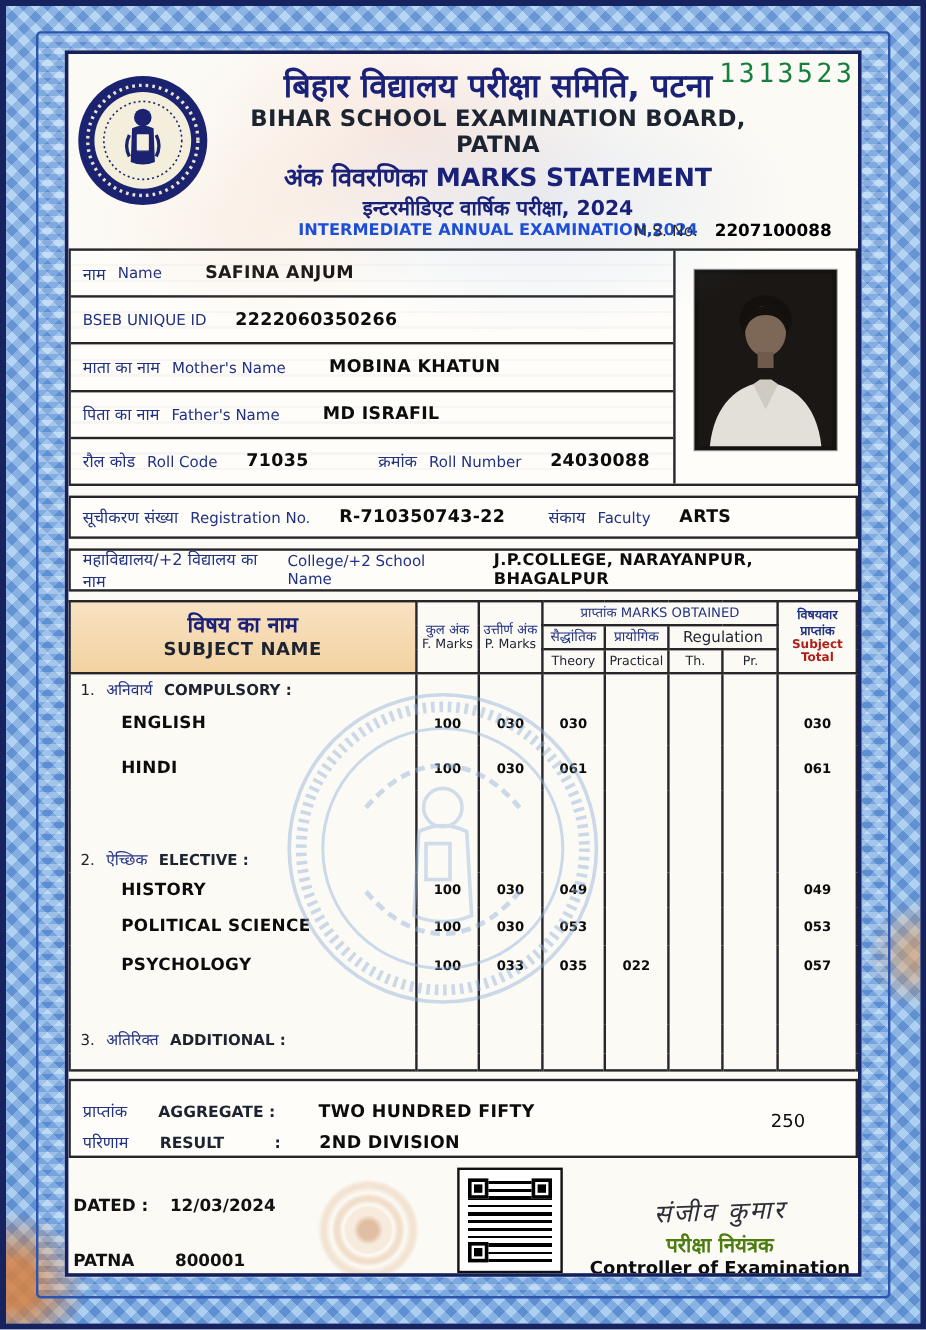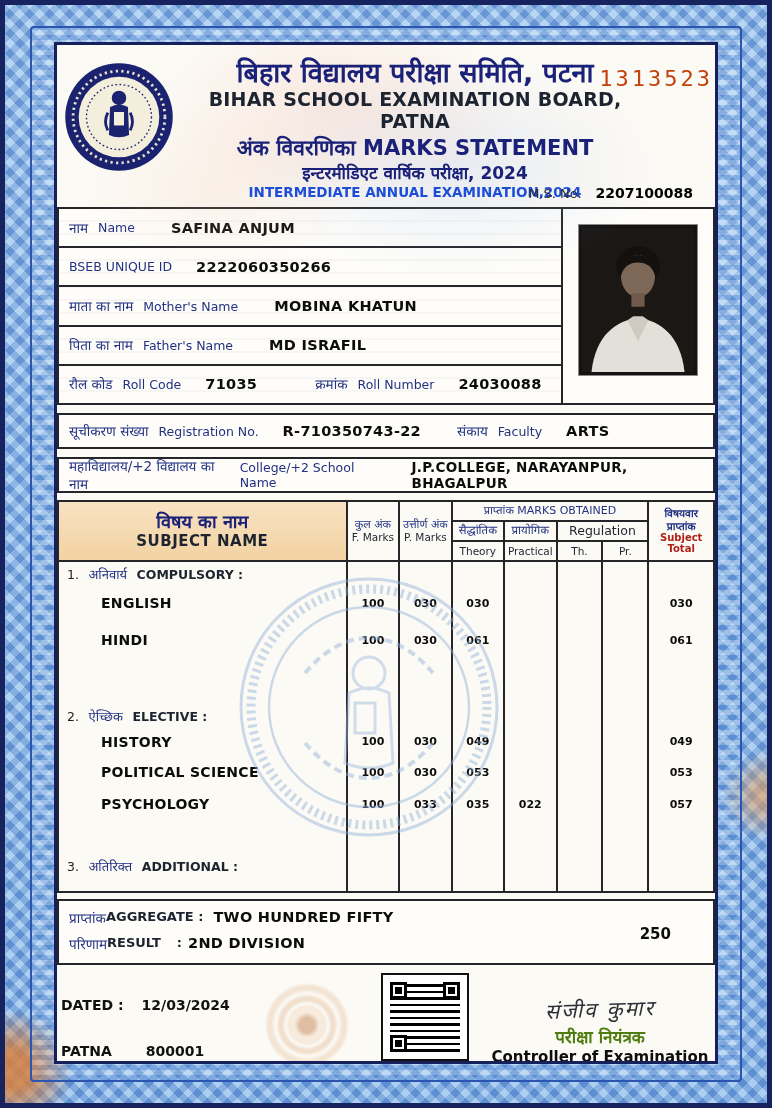--- a/index.html
+++ b/index.html
@@ -29,22 +29,22 @@
 
   
   .header-block { position:relative; height:158px; }
   .logo { position:absolute; left:6px; top:16px; width:112px; height:112px; }
   .titles { text-align:center; padding:12px 60px 0 118px; position:relative; }
   .t-org-hi { font-size:27px; font-weight:bold; color:#1a2178; line-height:1.15; }
   .t-org-en { font-size:19px; font-weight:bold; color:#1b2430; letter-spacing:.2px; }
   .t-doc    { font-size:21px; font-weight:bold; color:#1a2178; margin-top:1px; }
   .t-exam-hi{ font-size:17px; font-weight:bold; color:#1a2178; }
   .t-exam-en{ font-size:13.5px; font-weight:bold; color:#1d4ed8; }
-  .serial { position:absolute; top:21px; right:2px; font-family:"DejaVu Sans Mono", monospace;
-    font-size:22px; letter-spacing:3px; color:#c2410c;margin-left:19px; }
+  .serial { position:absolute; top:4px; right:2px; font-family:"DejaVu Sans Mono", monospace;
+    font-size:22px; letter-spacing:3px; color:#15803d;margin-left:19px; }
   .ms-row { position:absolute; right:22px; bottom:2px; font-size:13px; color:#2b2b2b; }
   .ms-row b { font-size:14px; color:#000; margin-left:14px; }
 
   
   .info-box { border:2px solid #26262a; display:grid; grid-template-columns:1fr 152px; height:198px; margin-top:4px; background:rgba(255,255,255,.5); }
   .info-rows { display:flex; flex-direction:column; }
   .info-row { flex:1; display:flex; align-items:center; gap:10px; padding-left:10px; border-bottom:2px solid #26262a;
     background:repeating-linear-gradient(0deg, transparent 0 11px, rgba(110,110,110,.05) 11px 13px); }
   .info-row:last-child { border-bottom:none; }
   .lbl-hi { font-size:13.5px; color:#223282; }
@@ -78,25 +78,25 @@
   .sec-hi { font-size:13px; color:#223282; margin-right:6px; }
   .sec-en { font-size:12.5px; font-weight:bold; color:#1d2430; }
   .subj-name { font-size:14px; font-weight:bold; color:#0c0c0c; padding-left:34px; letter-spacing:.3px; }
   .num { font-size:14px; font-weight:bold; color:#0c0c0c; }
 
   
   .watermark { position:absolute; left:178px; top:528px; width:268px; height:268px; opacity:.45; pointer-events:none; }
 
   
   .agg-box { border:2px solid #26262a; height:66px; margin-top:6px; position:relative; padding:8px 0 0 10px; background:rgba(255,255,255,.5); }
-  .agg-line { display:flex; align-items:flex-start; gap:0; height:26px; }
+  .agg-line { display:flex; align-items:flex-end; gap:26px; height:26px; }
   .agg-lbl-hi { font-size:13.5px; color:#223282; }
   .agg-lbl-en { font-size:13px; font-weight:bold; color:#1d2430; }
   .agg-val { font-size:14.5px; font-weight:bold; color:#0c0c0c; margin-left:10px; letter-spacing:.3px; }
-  .agg-total { position:absolute; right:42px; top:24px; font-size:15px; font-weight:bold; color:#0c0c0c; }
+  .agg-total { position:absolute; right:42px; top:24px; font-size:15px; font-weight:normal; color:#0c0c0c; }
 
   
   .footer { position:relative; height:116px; margin-top:4px; }
   .dated-line { position:absolute; left:4px; top:28px; display:flex; gap:18px; }
   .patna-line { position:absolute; left:4px; top:74px; display:flex; gap:34px; }
   .f-lbl { font-size:14px; font-weight:bold; color:#111; }
   .f-val { font-size:14px; font-weight:bold; color:#111; }
   .emboss { position:absolute; left:206px; top:12px; width:88px; height:88px; border-radius:50%;
     background:radial-gradient(circle, rgba(196,130,80,.5) 0 12%, rgba(230,190,150,.25) 20% 30%, transparent 34%, rgba(214,160,110,.3) 40% 44%, transparent 50%, rgba(214,160,110,.25) 58% 62%, transparent 68%); }
   .qr-box { position:absolute; left:324px; top:4px; width:88px; height:88px; border:2px solid #111; background:#fff; padding:7px; }

